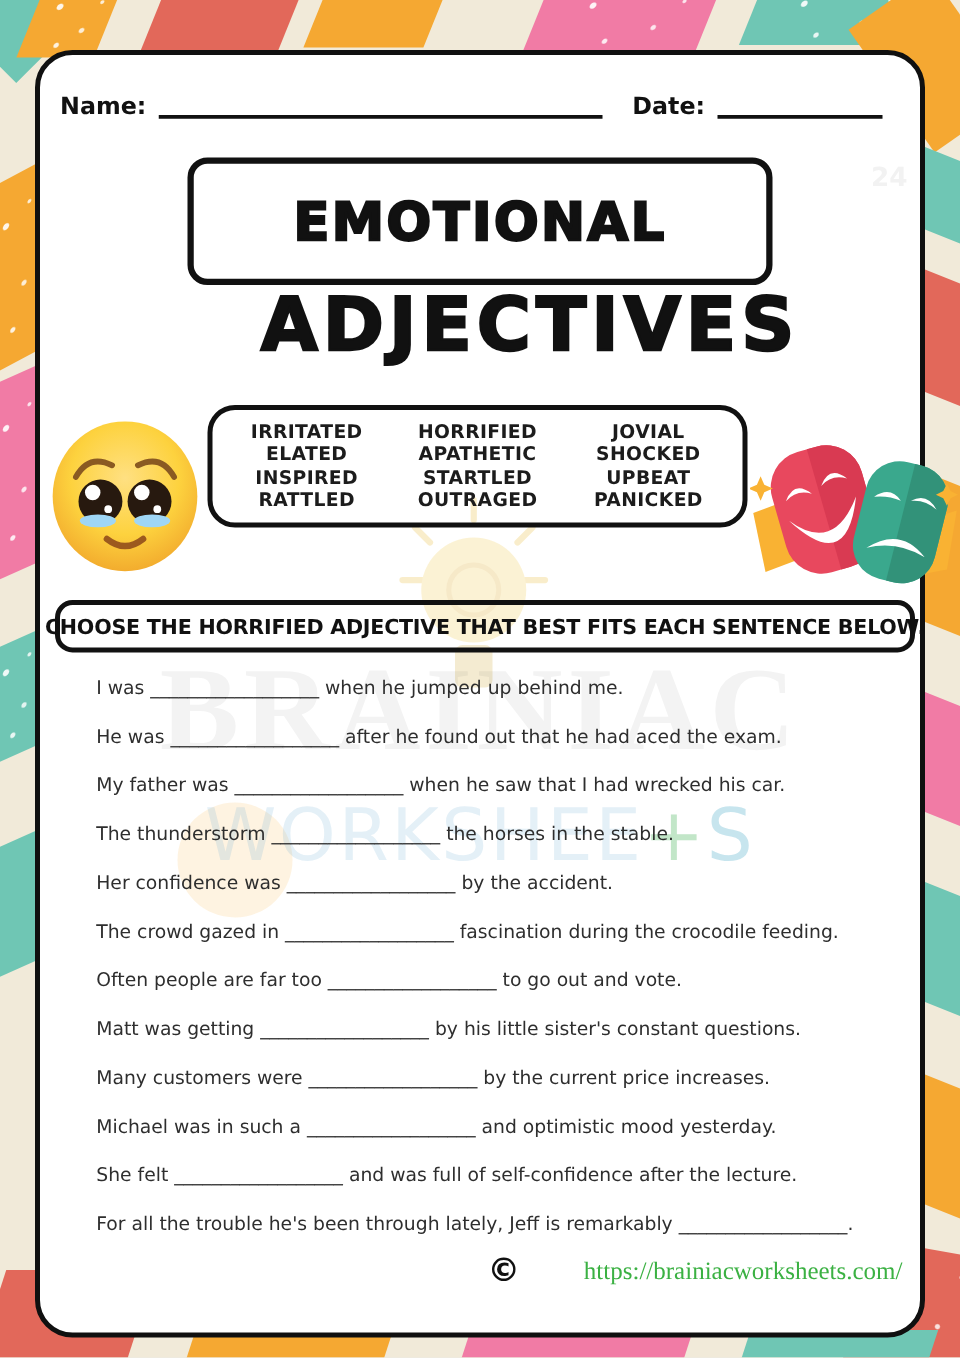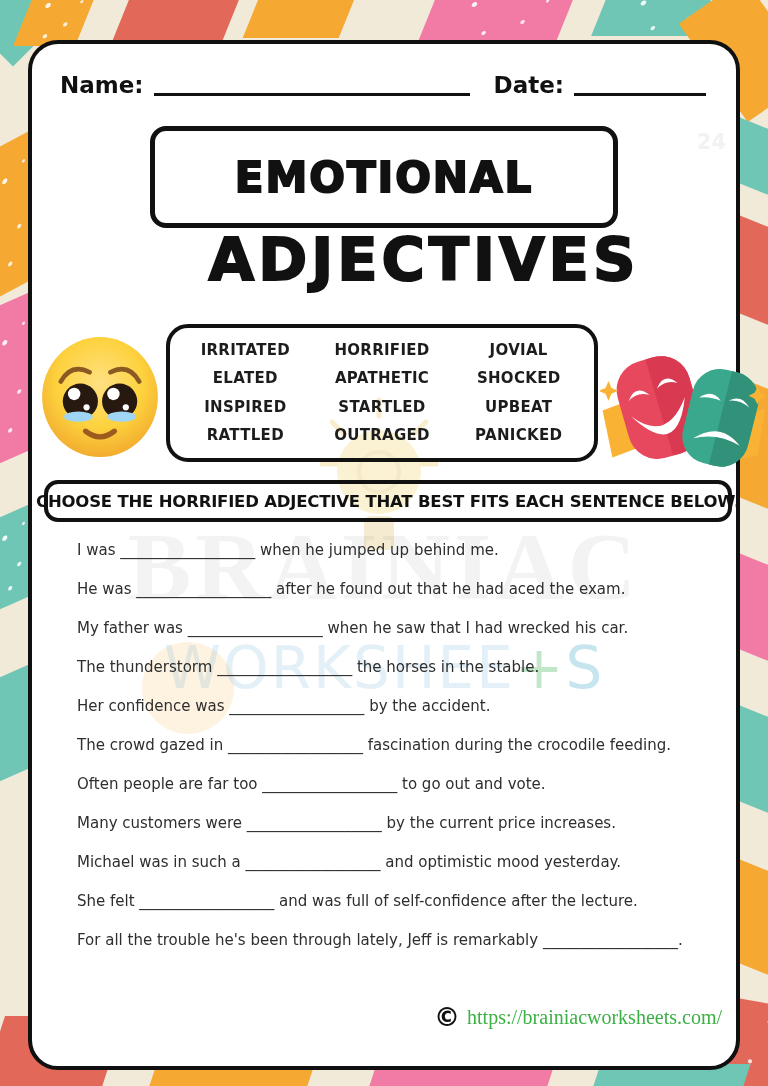--- a/index.html
+++ b/index.html
@@ -19,52 +19,52 @@
   .wm-brand1{position:absolute;top:468px;left:0;width:100%;text-align:center;
              font-family:"Liberation Serif","DejaVu Serif",serif;font-size:95px;font-weight:bold;
              letter-spacing:4px;color:rgba(20,20,20,0.05);white-space:nowrap;}
   .wm-brand2{position:absolute;top:590px;left:0;width:100%;text-align:center;font-size:58px;
              font-weight:normal;letter-spacing:2px;color:rgba(120,180,215,0.20);white-space:nowrap;}
   .wm-plus{color:rgba(95,190,110,0.38);} .wm-s{color:rgba(70,170,200,0.30);}
   .wm-bulb{position:absolute;left:282px;top:350px;opacity:.45;}
   .wm-circle{position:absolute;left:110px;top:598px;width:92px;height:92px;border-radius:50%;
              background:rgba(247,169,45,0.14);}
   
-  .name-row{position:absolute;top:28px;left:16px;right:30px;display:flex;align-items:center;
-            font-size:23px;font-weight:bold;color:#111;margin-left:12px;}
+  .name-row{position:absolute;top:28px;left:16px;right:30px;display:flex;align-items:flex-end;
+            font-size:19px;font-weight:bold;color:#111;}
   .line{border-bottom:3px solid #111;height:20px;}
   .name-line{flex:1;margin:0 24px 1px 10px;max-width:390px;}
   .date-line{width:132px;margin:0 0 1px 10px;}
   
   .title-box{position:absolute;top:82px;left:50%;transform:translateX(-50%);width:458px;height:92px;
              border:5px solid #111;border-radius:16px;display:flex;align-items:center;justify-content:center;}
   .title-line1{font-size:42px;font-weight:bold;letter-spacing:2px;color:#111;
                -webkit-text-stroke:2px #111;white-space:nowrap;}
   .title-line2{position:absolute;top:181px;left:0;width:100%;text-align:center;font-size:59px;
                font-weight:bold;letter-spacing:4px;color:#111;-webkit-text-stroke:2px #111;white-space:nowrap;margin-left:40px;}
   
   .emoji-svg{position:absolute;left:6px;top:290px;}
-  .bank{position:absolute;left:134px;top:280px;width:432px;height:138px;border:4px solid #111;
+  .bank{position:absolute;left:134px;top:280px;width:432px;height:98px;border:4px solid #111;
         border-radius:22px;box-sizing:border-box;display:grid;grid-template-columns:1fr 1fr 1fr;
         padding:8px 7px;}
   .bank-col{display:flex;flex-direction:column;justify-content:space-around;align-items:center;}
   .bank-word{font-size:15px;font-weight:bold;letter-spacing:.3px;color:#1c1c1c;line-height:1;}
   .masks-svg{position:absolute;left:568px;top:288px;}
   
   .instr{position:absolute;top:436px;left:12px;width:688px;height:42px;border:4px solid #111;
          border-radius:14px;box-sizing:border-box;display:flex;align-items:center;justify-content:center;}
   .instr span{font-size:16.5px;font-weight:bold;letter-spacing:-0.2px;color:#111;white-space:nowrap;}
   
   .sentences{position:absolute;top:498px;left:45px;right:22px;display:flex;flex-direction:column;
              gap:23px;}
   .sentence{font-size:15px;line-height:16px;color:#2e2e2e;white-space:nowrap;}
   
   .footer{position:absolute;top:960px;right:14px;display:flex;align-items:center;gap:7px;}
   .copy{font-size:26px;font-weight:bold;color:#111;line-height:1;}
-  .url{font-family:"Liberation Serif","DejaVu Serif",serif;font-size:20px;color:#3bb143;}
+  .url{font-family:"Liberation Serif","DejaVu Serif",serif;font-size:20px;color:#3bb143;margin-left:44px;}
 </style>
 </head>
 <body>
 
 <div class="page">
 
   <div class="stripe c-teal" style="top:-18px;left:-22px;width:70px;height:70px;transform:rotate(45deg)"></div>
   <div class="stripe c-orange speckle-w" style="top:-8px;left:24px;width:62px;height:54px;transform:skewX(-22deg)"></div>
   <div class="stripe c-coral" style="top:-8px;left:122px;width:110px;height:50px;transform:skewX(-22deg)"></div>
   <div class="stripe c-orange" style="top:-8px;left:252px;width:96px;height:46px;transform:skewX(-22deg)"></div>
@@ -192,20 +192,21 @@
     </div>
 
     <div class="sentences">
       <div class="sentence">I was __________________ when he jumped up behind me.</div>
       <div class="sentence">He was __________________ after he found out that he had aced the exam.</div>
       <div class="sentence">My father was __________________ when he saw that I had wrecked his car.</div>
       <div class="sentence">The thunderstorm __________________ the horses in the stable.</div>
       <div class="sentence">Her confidence was __________________ by the accident.</div>
       <div class="sentence">The crowd gazed in __________________ fascination during the crocodile feeding.</div>
       <div class="sentence">Often people are far too __________________ to go out and vote.</div>
+      <div class="sentence">Matt was getting __________________ by his little sister's constant questions.</div>
       <div class="sentence">Many customers were __________________ by the current price increases.</div>
       <div class="sentence">Michael was in such a __________________ and optimistic mood yesterday.</div>
       <div class="sentence">She felt __________________ and was full of self-confidence after the lecture.</div>
       <div class="sentence">For all the trouble he's been through lately, Jeff is remarkably __________________.</div>
     </div>
 
     <div class="footer">
       <span class="copy">©</span>
       <span class="url">https://brainiacworksheets.com/</span>
     </div>

